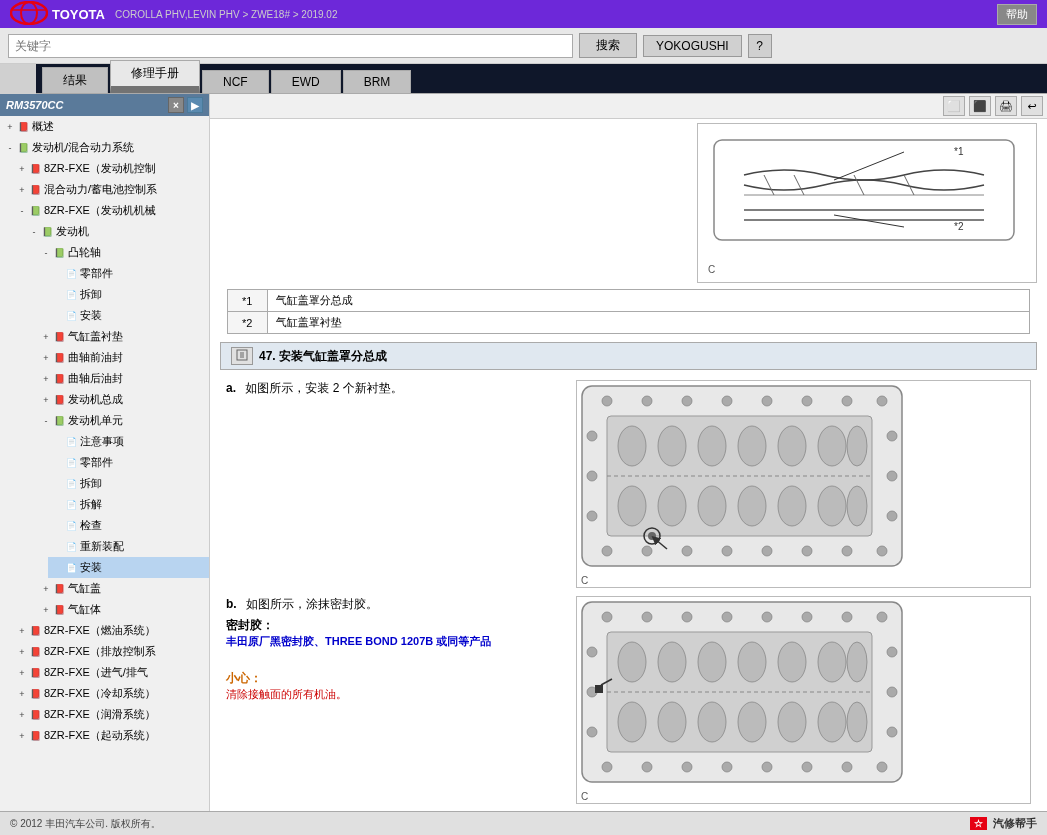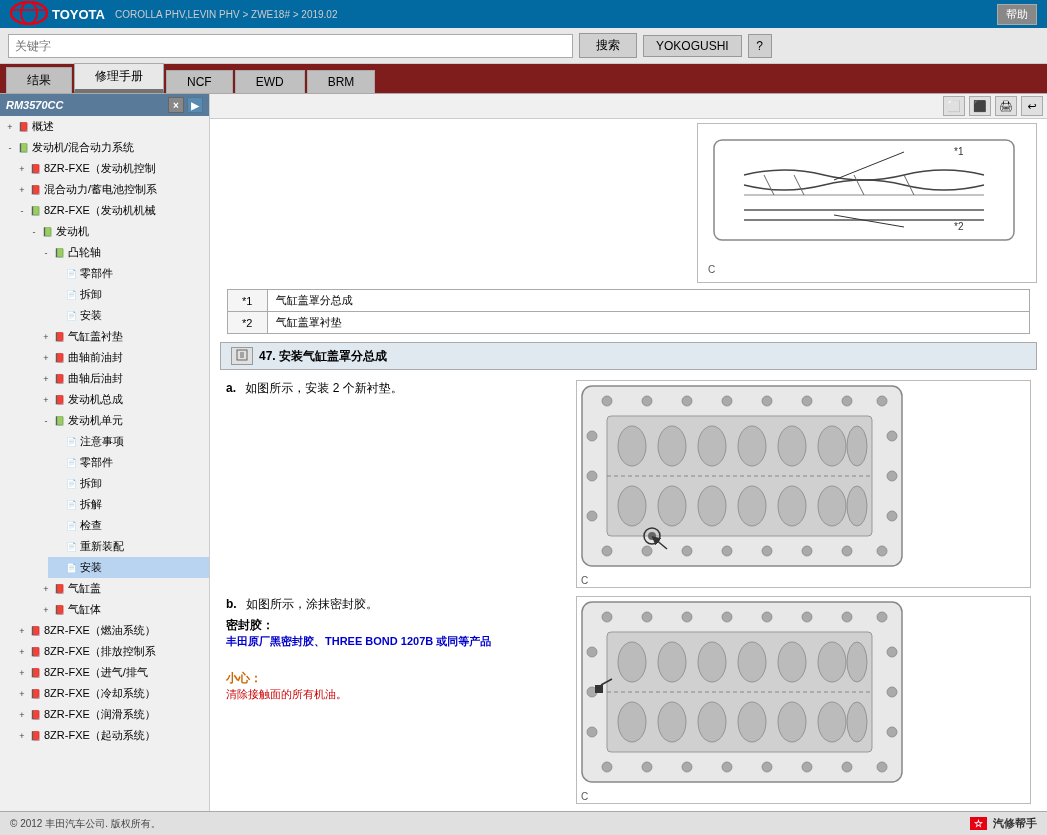--- a/index.html
+++ b/index.html
@@ -1,35 +1,35 @@
 <!DOCTYPE html>
 <html><head>
   <meta charset="utf-8">
   <style>
     * { box-sizing: border-box; margin: 0; padding: 0; }
     body { font-family: 'MS Gothic', 'SimSun', Arial, sans-serif; font-size: 12px; background: #d0d0d0; width: 1047px; height: 835px; overflow: hidden; }
     
     
-    #topbar { background: #0369a1; height: 28px; display: flex; align-items: center; padding: 6px 10px; justify-content: space-between; gap: 31px; }
+    #topbar { background: #6d28d9; height: 28px; display: flex; align-items: center; padding: 6px 10px; justify-content: space-between; gap: 31px; }
     #topbar-left { display: flex; align-items: center; gap: 10px; }
     #toyota-logo { color: #e60012; font-weight: bold; font-size: 14px; display: flex; align-items: center; gap: 4px; }
     #breadcrumb { color: #cccccc; font-size: 10px; }
     #help-btn { background: #888; color: white; border: 1px solid #aaa; padding: 2px 8px; font-size: 11px; cursor: pointer; }
 
     
     #searchbar { background: #e8e8e8; height: 36px; display: flex; align-items: center; padding: 4px 8px; gap: 6px; border-bottom: 1px solid #ccc; }
     #search-input { flex: 1; height: 24px; border: 1px solid #aaa; padding: 0 6px; font-size: 12px; background: white; max-width: 580px; }
     #search-btn { background: #d0d0d0; border: 1px solid #999; padding: 3px 14px; font-size: 12px; cursor: pointer; }
     #yokogushi-btn { background: #d0d0d0; border: 1px solid #999; padding: 3px 10px; font-size: 12px; cursor: pointer; }
     #question-btn { background: #d0d0d0; border: 1px solid #999; width: 22px; height: 22px; font-size: 12px; cursor: pointer; display: flex; align-items: center; justify-content: center; }
 
     
-    #tabs { background: #7f1d1d; height: 30px; display: flex; align-items: flex-end; padding: 0 6px; border-bottom: 1px solid #aaa; }
+    #tabs { background: #0f172a; height: 30px; display: flex; align-items: flex-end; padding: 0 6px; border-bottom: 1px solid #aaa; margin-left: 36px; }
     .tab { padding: 4px 20px; background: #c0c0c0; border: 1px solid #aaa; border-bottom: none; cursor: pointer; font-size: 12px; margin-right: 2px; }
-    .tab.active { background: #e8e8e8; border-bottom: 4px solid #737373; }
+    .tab.active { background: #e8e8e8; border-bottom: 7px solid #737373; }
 
     
     #main { display: flex; height: calc(835px - 28px - 36px - 30px - 24px); }
 
     
     #sidebar { width: 210px; background: #f0f0f0; border-right: 1px solid #ccc; overflow-y: auto; overflow-x: hidden; position: relative; }
     #sidebar-header { background: #5a7a9a; color: white; padding: 3px 6px; font-size: 11px; font-weight: bold; display: flex; align-items: center; justify-content: space-between; }
     #sidebar-header .close-x { cursor: pointer; background: #888; border: 1px solid #666; color: white; width: 16px; height: 16px; display: flex; align-items: center; justify-content: center; font-size: 10px; }
     #sidebar-header .arrow-btn { cursor: pointer; background: #5a8ab0; border: 1px solid #4a7a9a; color: white; width: 16px; height: 16px; display: flex; align-items: center; justify-content: center; font-size: 10px; }
     .tree-item { padding: 1px 0; font-size: 11px; cursor: pointer; white-space: nowrap; overflow: hidden; text-overflow: ellipsis; }

